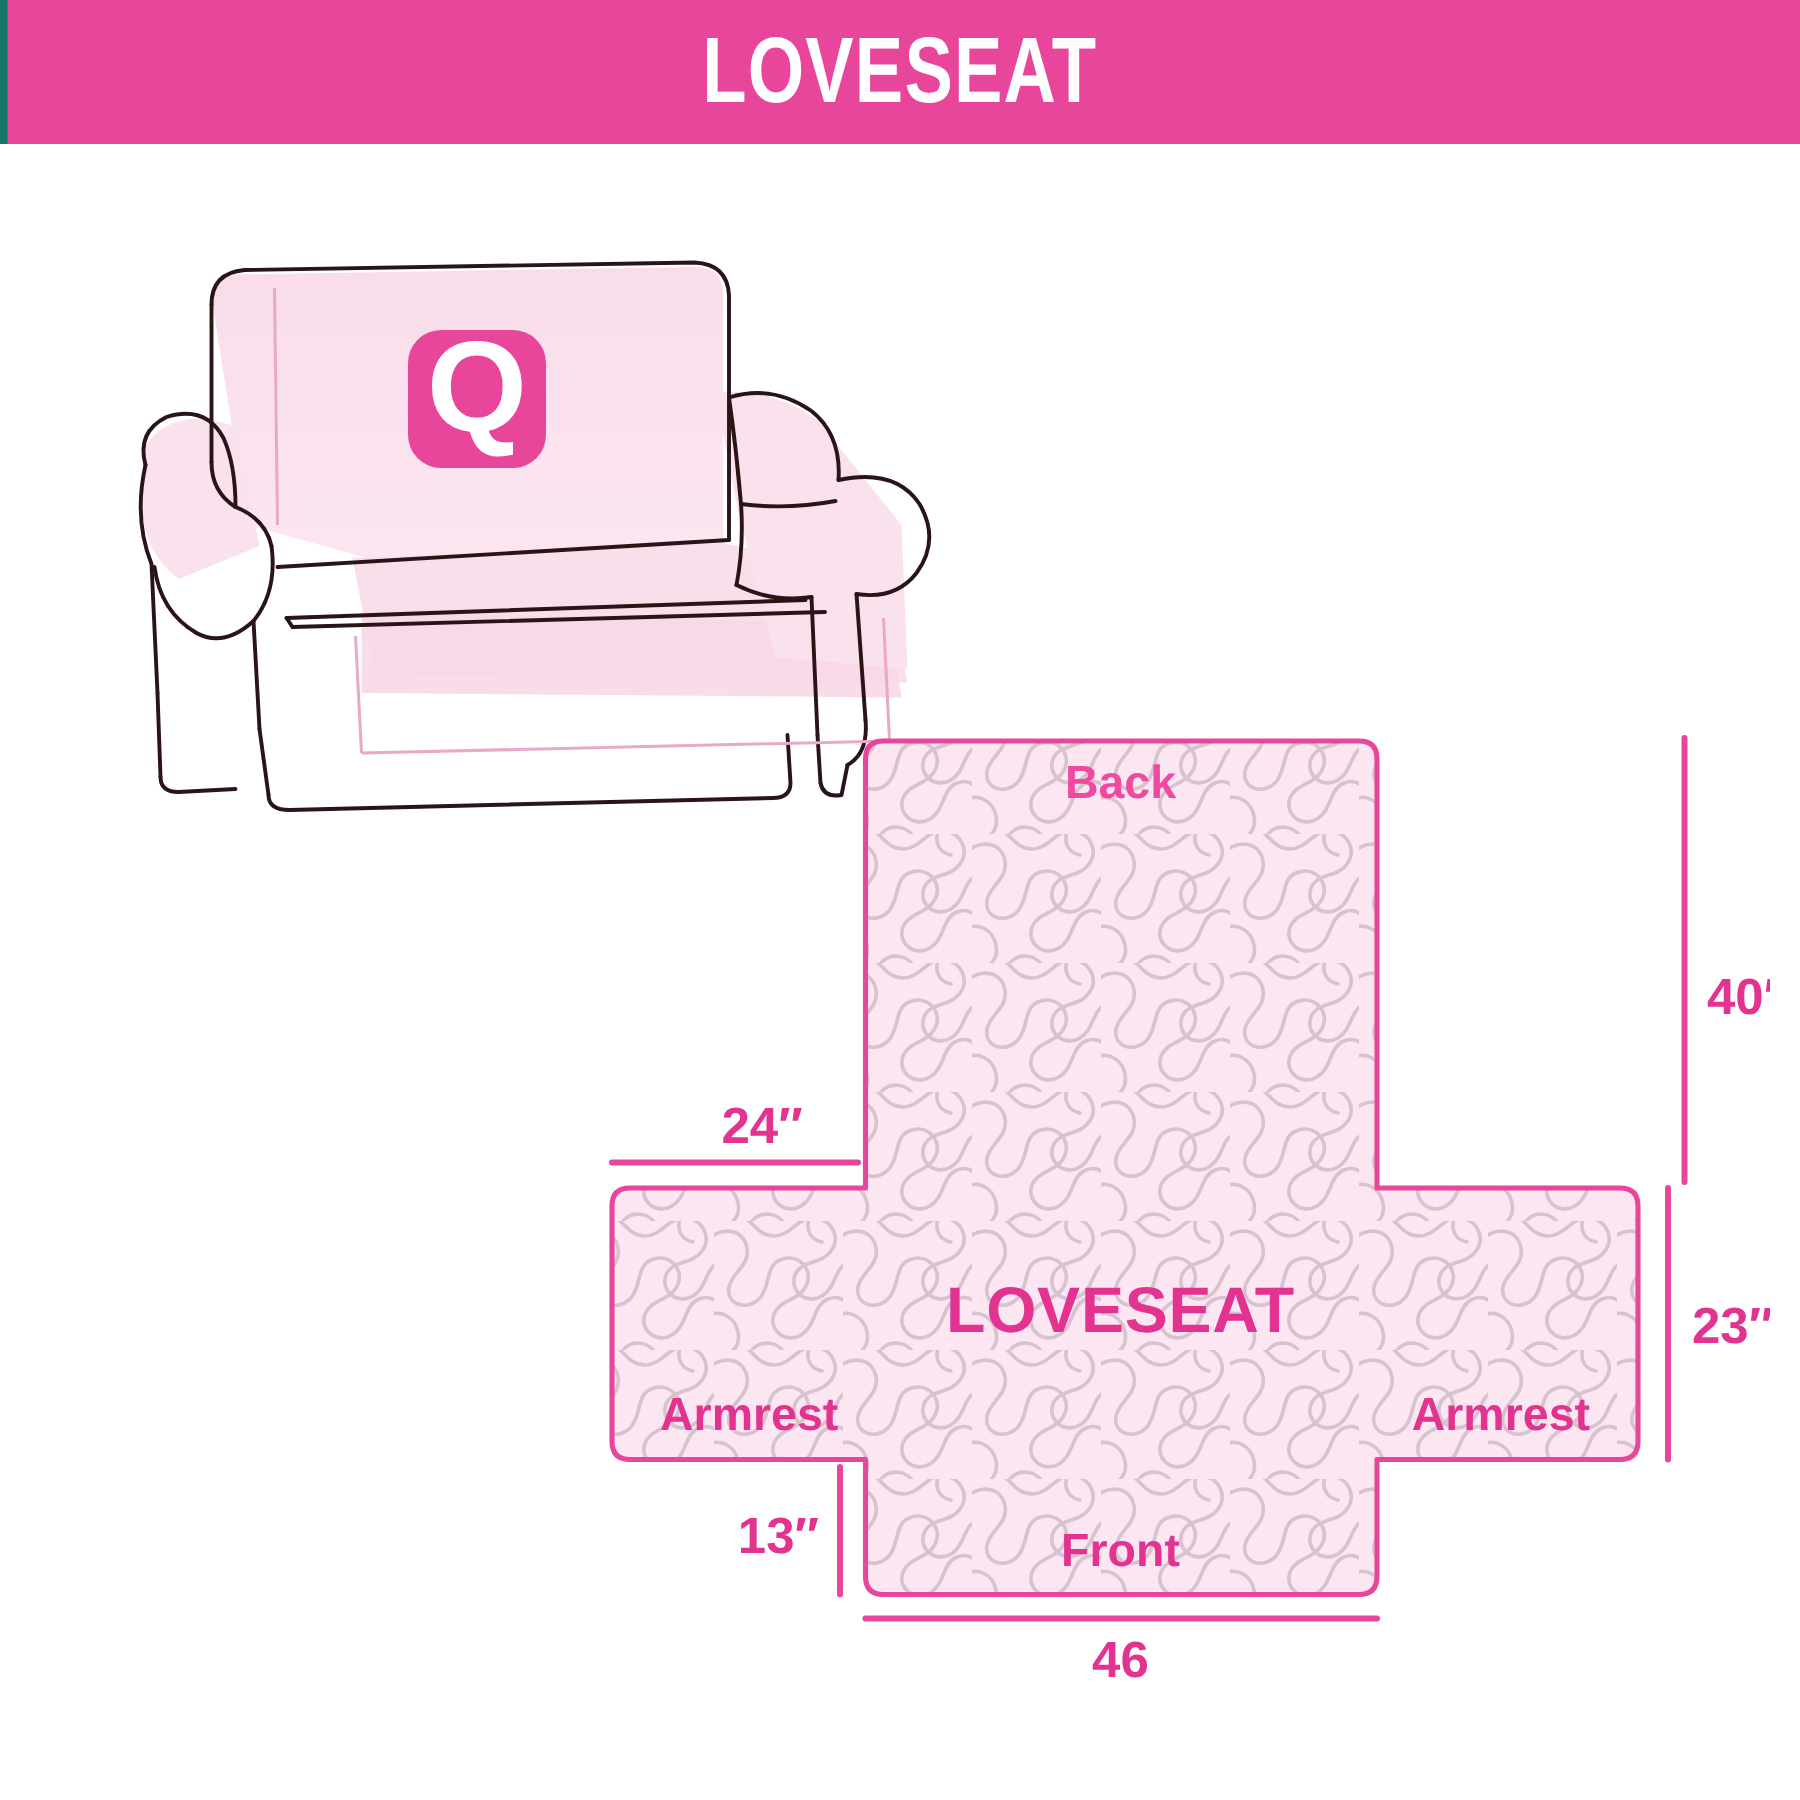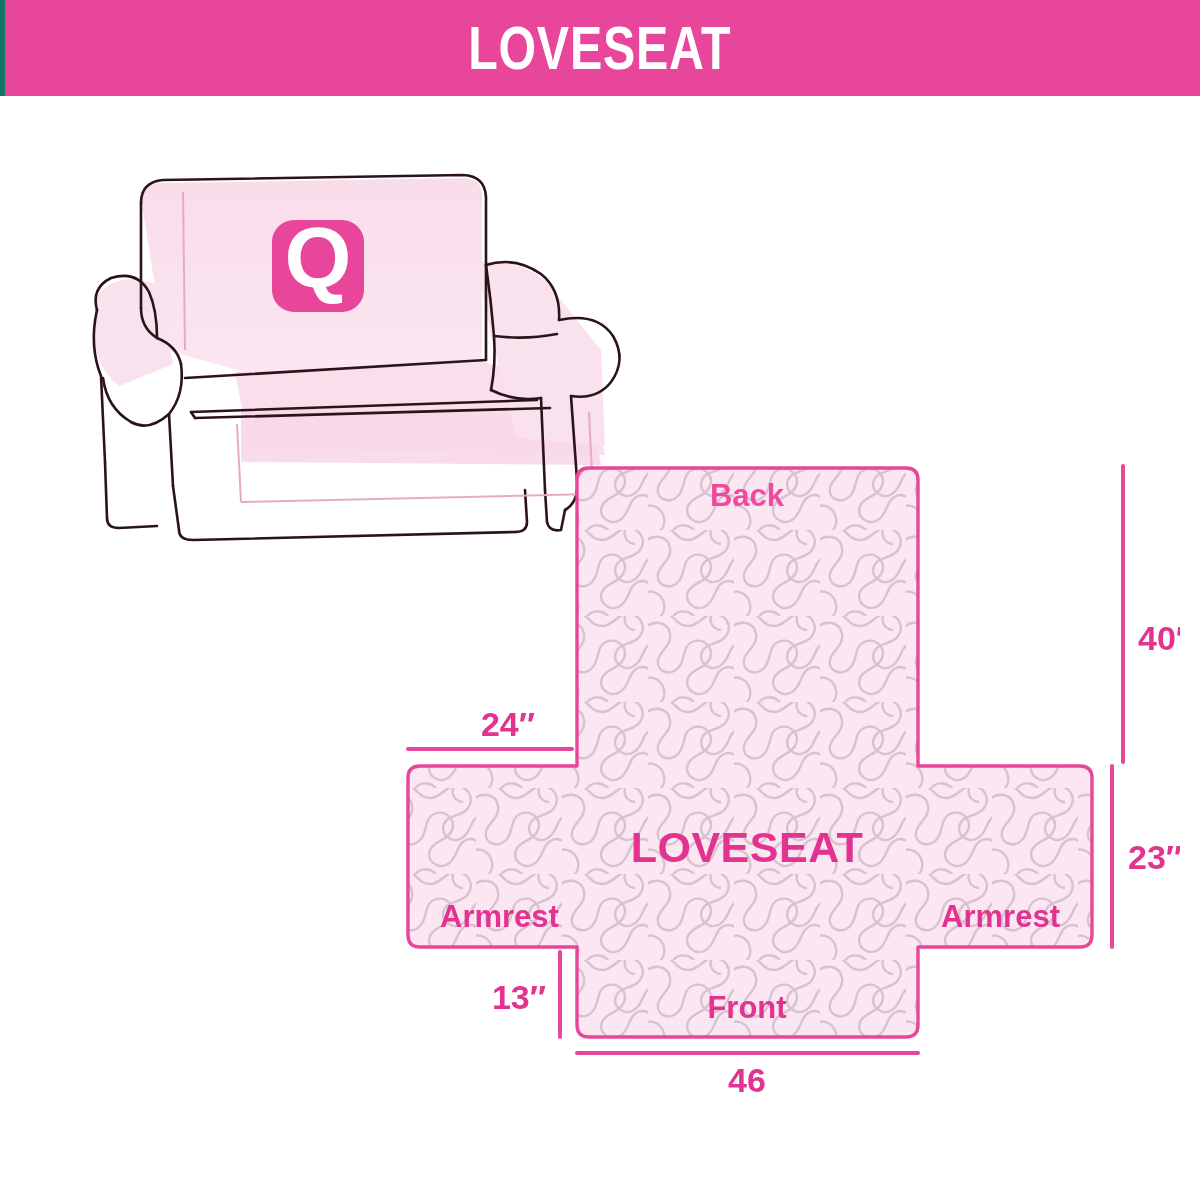--- a/index.html
+++ b/index.html
@@ -59,21 +59,21 @@
     left: 45px;
     top: 150px;
     width: 620px;
     height: 400px;
   }
 
   
   #pattern-diagram {
     position: absolute;
     left: 390px;
-    top: 444px;
+    top: 470px;
     width: 790px;
     height: 680px;
   }
 
   .svg-block { display: block; }
 
   
   text { font-family: "Liberation Sans", sans-serif; }
 </style>
 </head>

